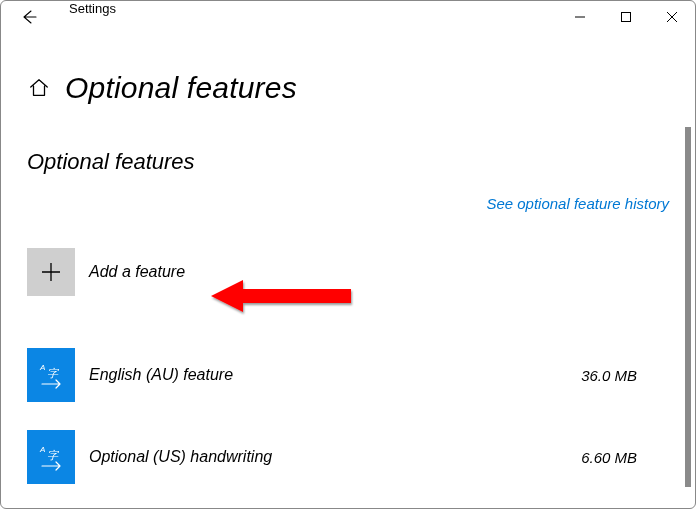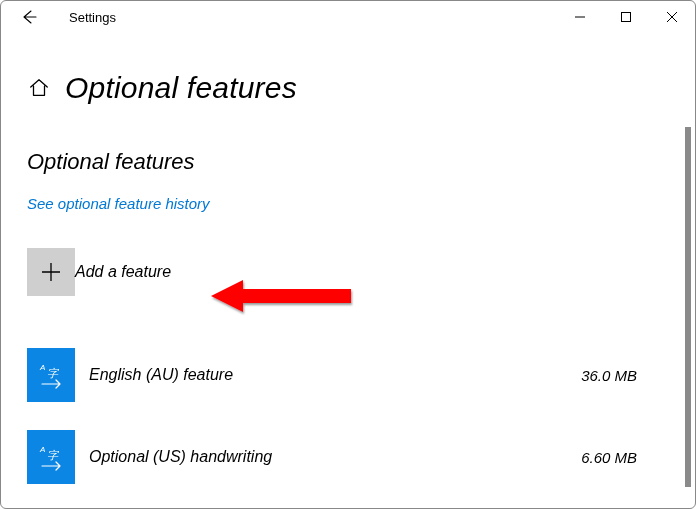--- a/index.html
+++ b/index.html
@@ -12,21 +12,21 @@
     font-size: 15px;
     color: #000;
     position: relative;
     overflow: hidden;
     border: 1px solid #888;
     border-radius: 6px;
   }
   .titlebar {
     height: 32px;
     display: flex;
-    align-items: center;
+    align-items: flex-start;
     padding: 0 0 0 6px;
   }
   .titlebar .back {
     width: 44px;
     height: 32px;
     display: flex;
     align-items: center;
     justify-content: center;
     cursor: pointer;
   }
@@ -63,24 +63,26 @@
   .section-title {
     font-size: 22px;
     font-weight: 400;
     margin-top: 44px;
   }
   .history-link {
     color: #0078d4;
     margin-top: 20px;
     font-size: 15px;
     cursor: pointer;
+    text-align: right;
   }
   .add-row {
     display: flex;
     align-items: center;
+    gap: 14px;
     margin-top: 36px;
     position: relative;
   }
   .add-tile {
     width: 48px;
     height: 48px;
     background: #cfcfcf;
     display: flex;
     align-items: center;
     justify-content: center;

